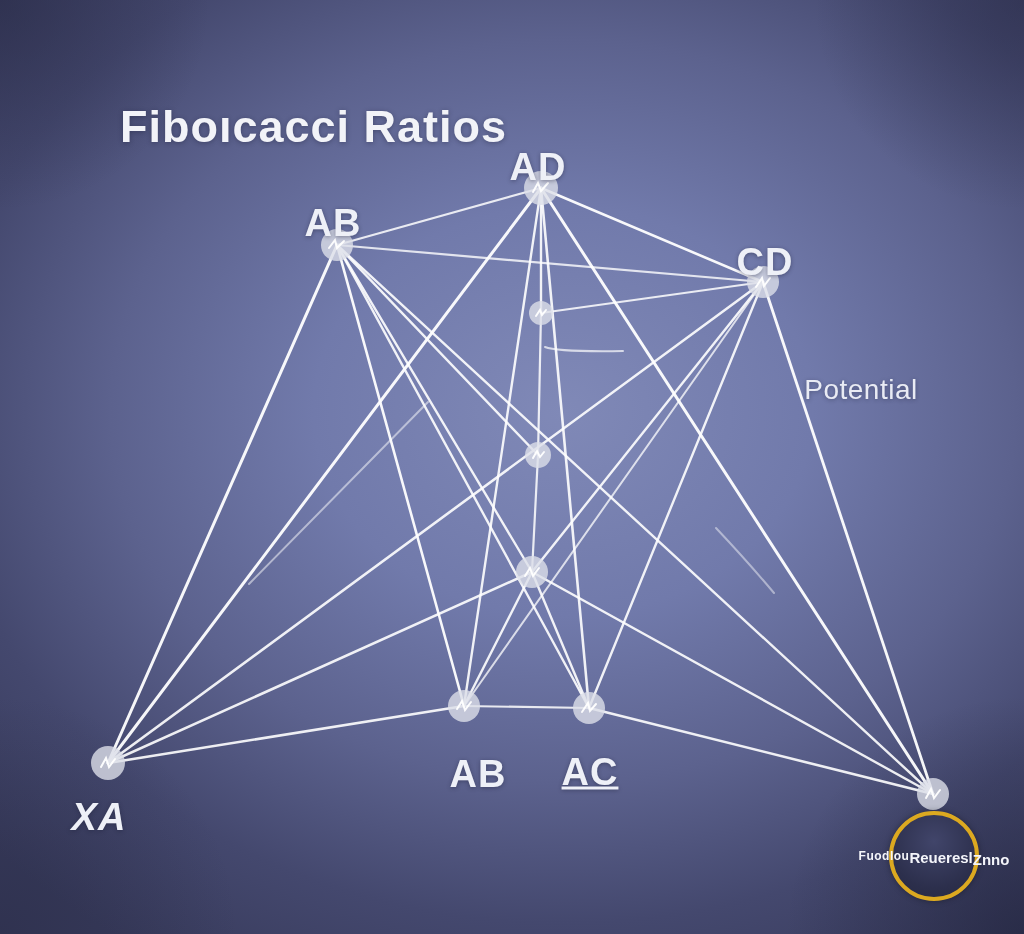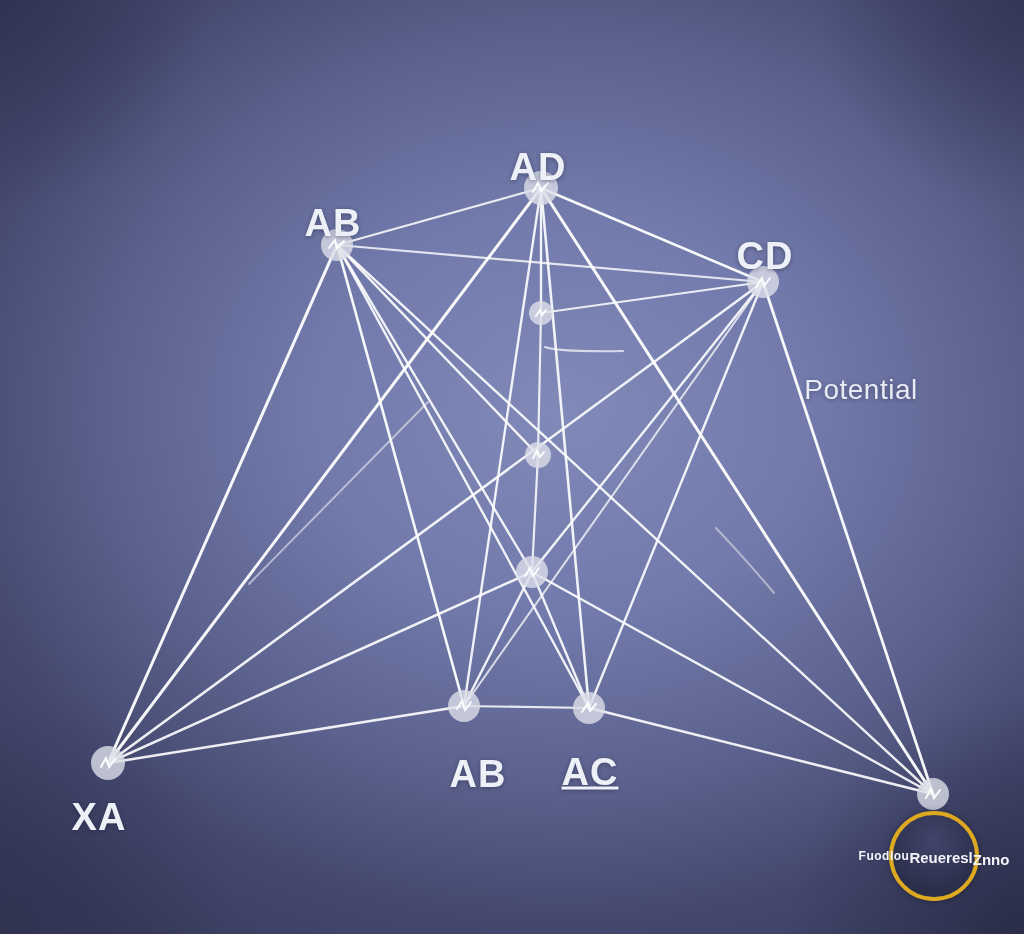--- a/index.html
+++ b/index.html
@@ -146,25 +146,26 @@
         <circle class="node" r="16"></circle>
           <path class="scribble" d="M-7,4 l6,-9 l2,8 l6,-7"></path>
       </g>
       <g transform="translate(933,794)">
         <circle class="node" r="16"></circle>
           <path class="scribble" d="M-7,4 l5,-9 l3,9 l6,-8"></path>
       </g>
     </g>
   </svg>
 
+  <div class="title">Fiboıcacci Ratios</div>
 
   <div class="lbl node-lbl" style="left:538px;top:147px;">AD</div>
   <div class="lbl node-lbl" style="left:333px;top:203px;">AB</div>
-  <div class="lbl node-lbl" style="left:765px;top:236px;">CD</div>
-  <div class="lbl node-lbl" style="left:99px;top:797px;">XA</div>
+  <div class="lbl node-lbl" style="left:765px;top:242px;">CD</div>
+  <div class="lbl node-lbl" style="left:99px;top:797px;font-style:italic;">XA</div>
   <div class="lbl node-lbl" style="left:478px;top:754px;">AB</div>
   <div class="lbl node-lbl" style="left:590px;top:752px;text-decoration:underline;">AC</div>
 
   <div class="annotation">
     <div>Potential</div>
   </div>
 
   <div class="badge">
     <div class="b1">Fuodlou</div>
     <div class="b2">Reueresl</div>

